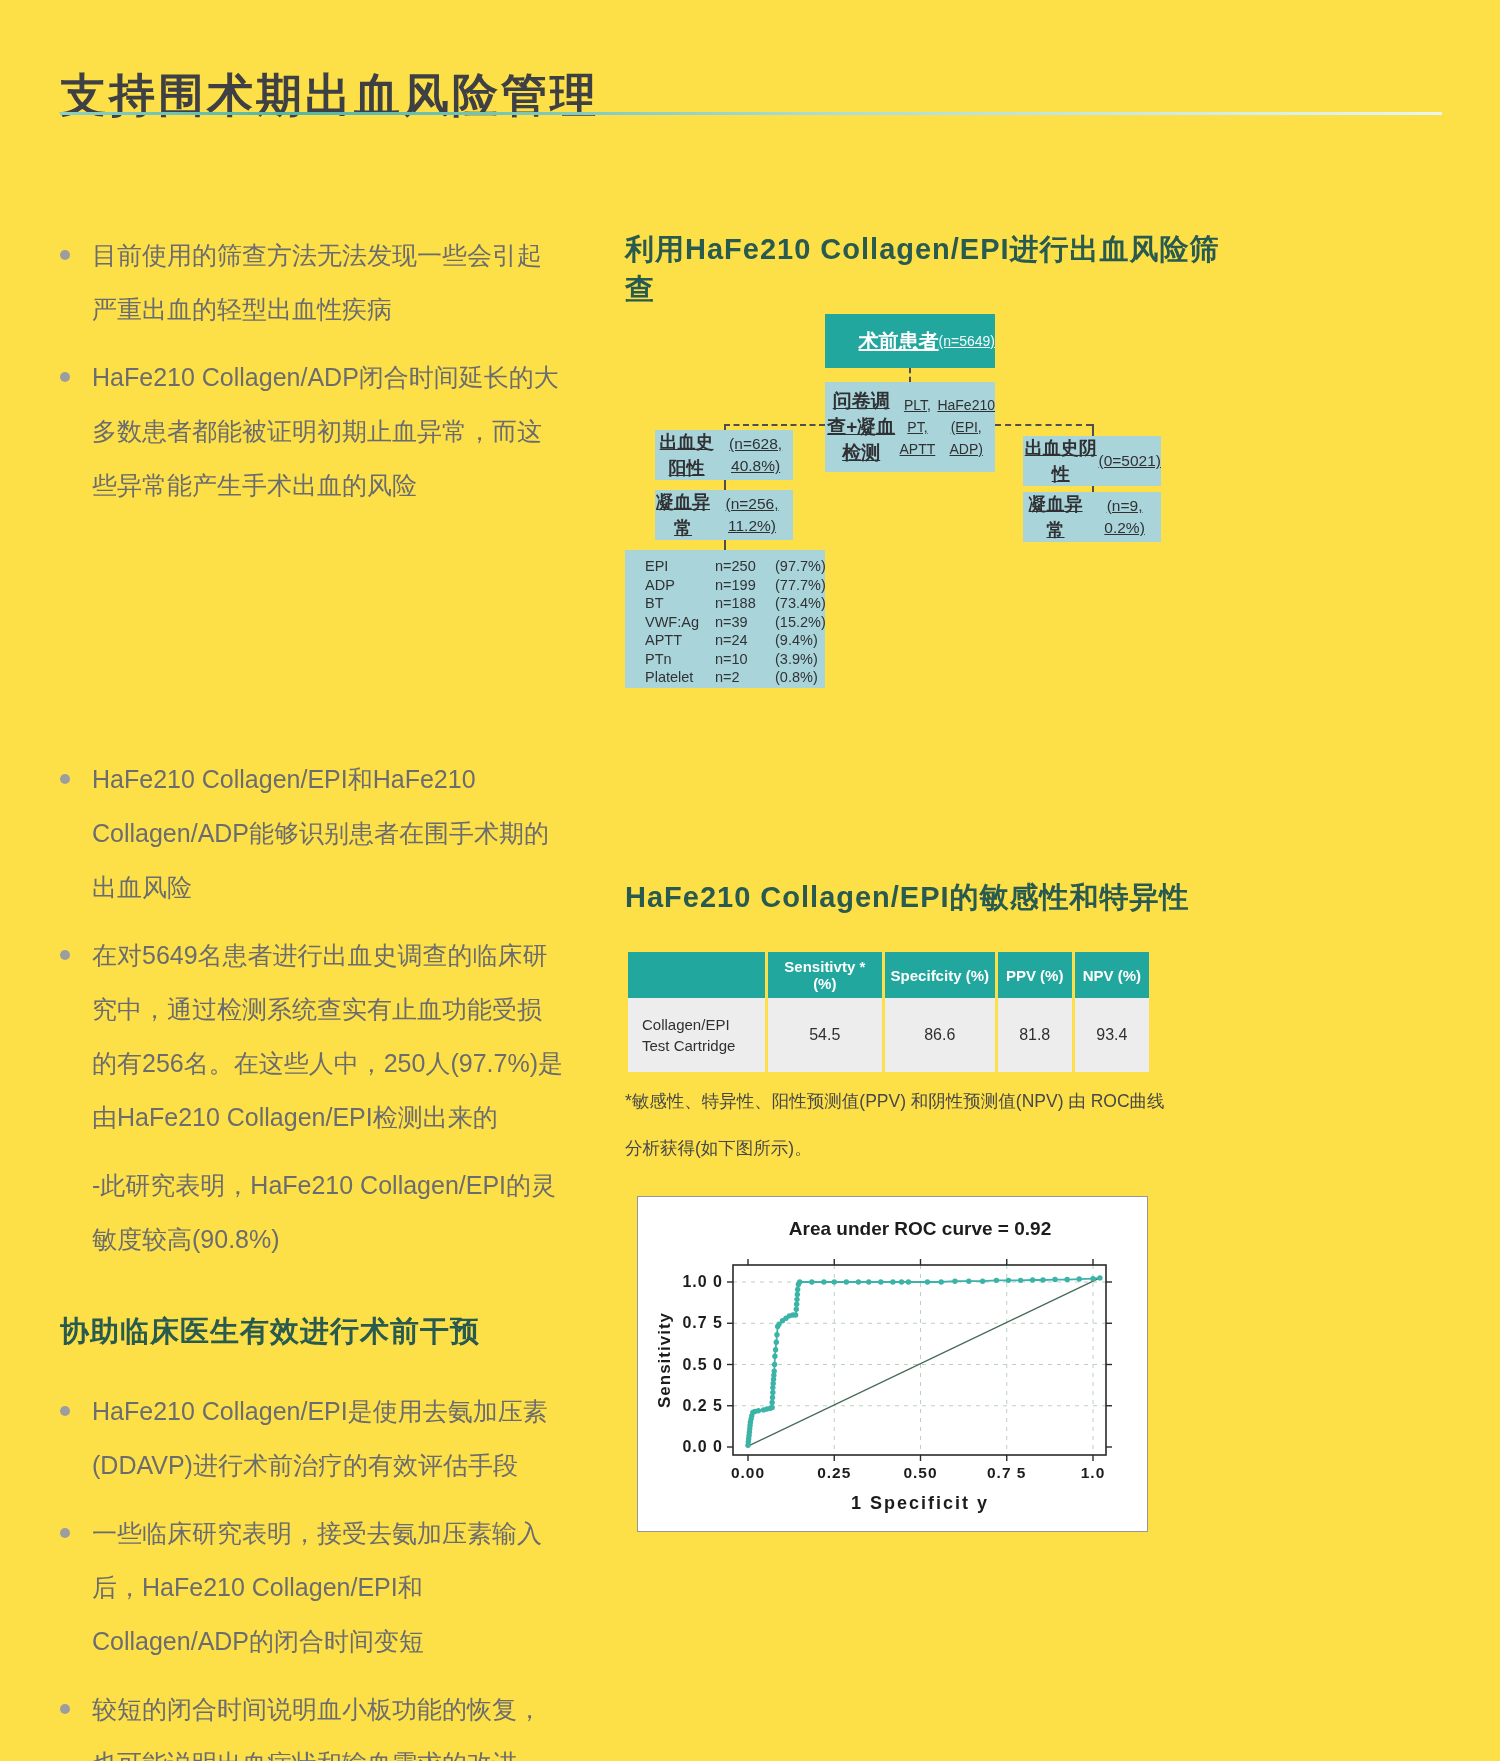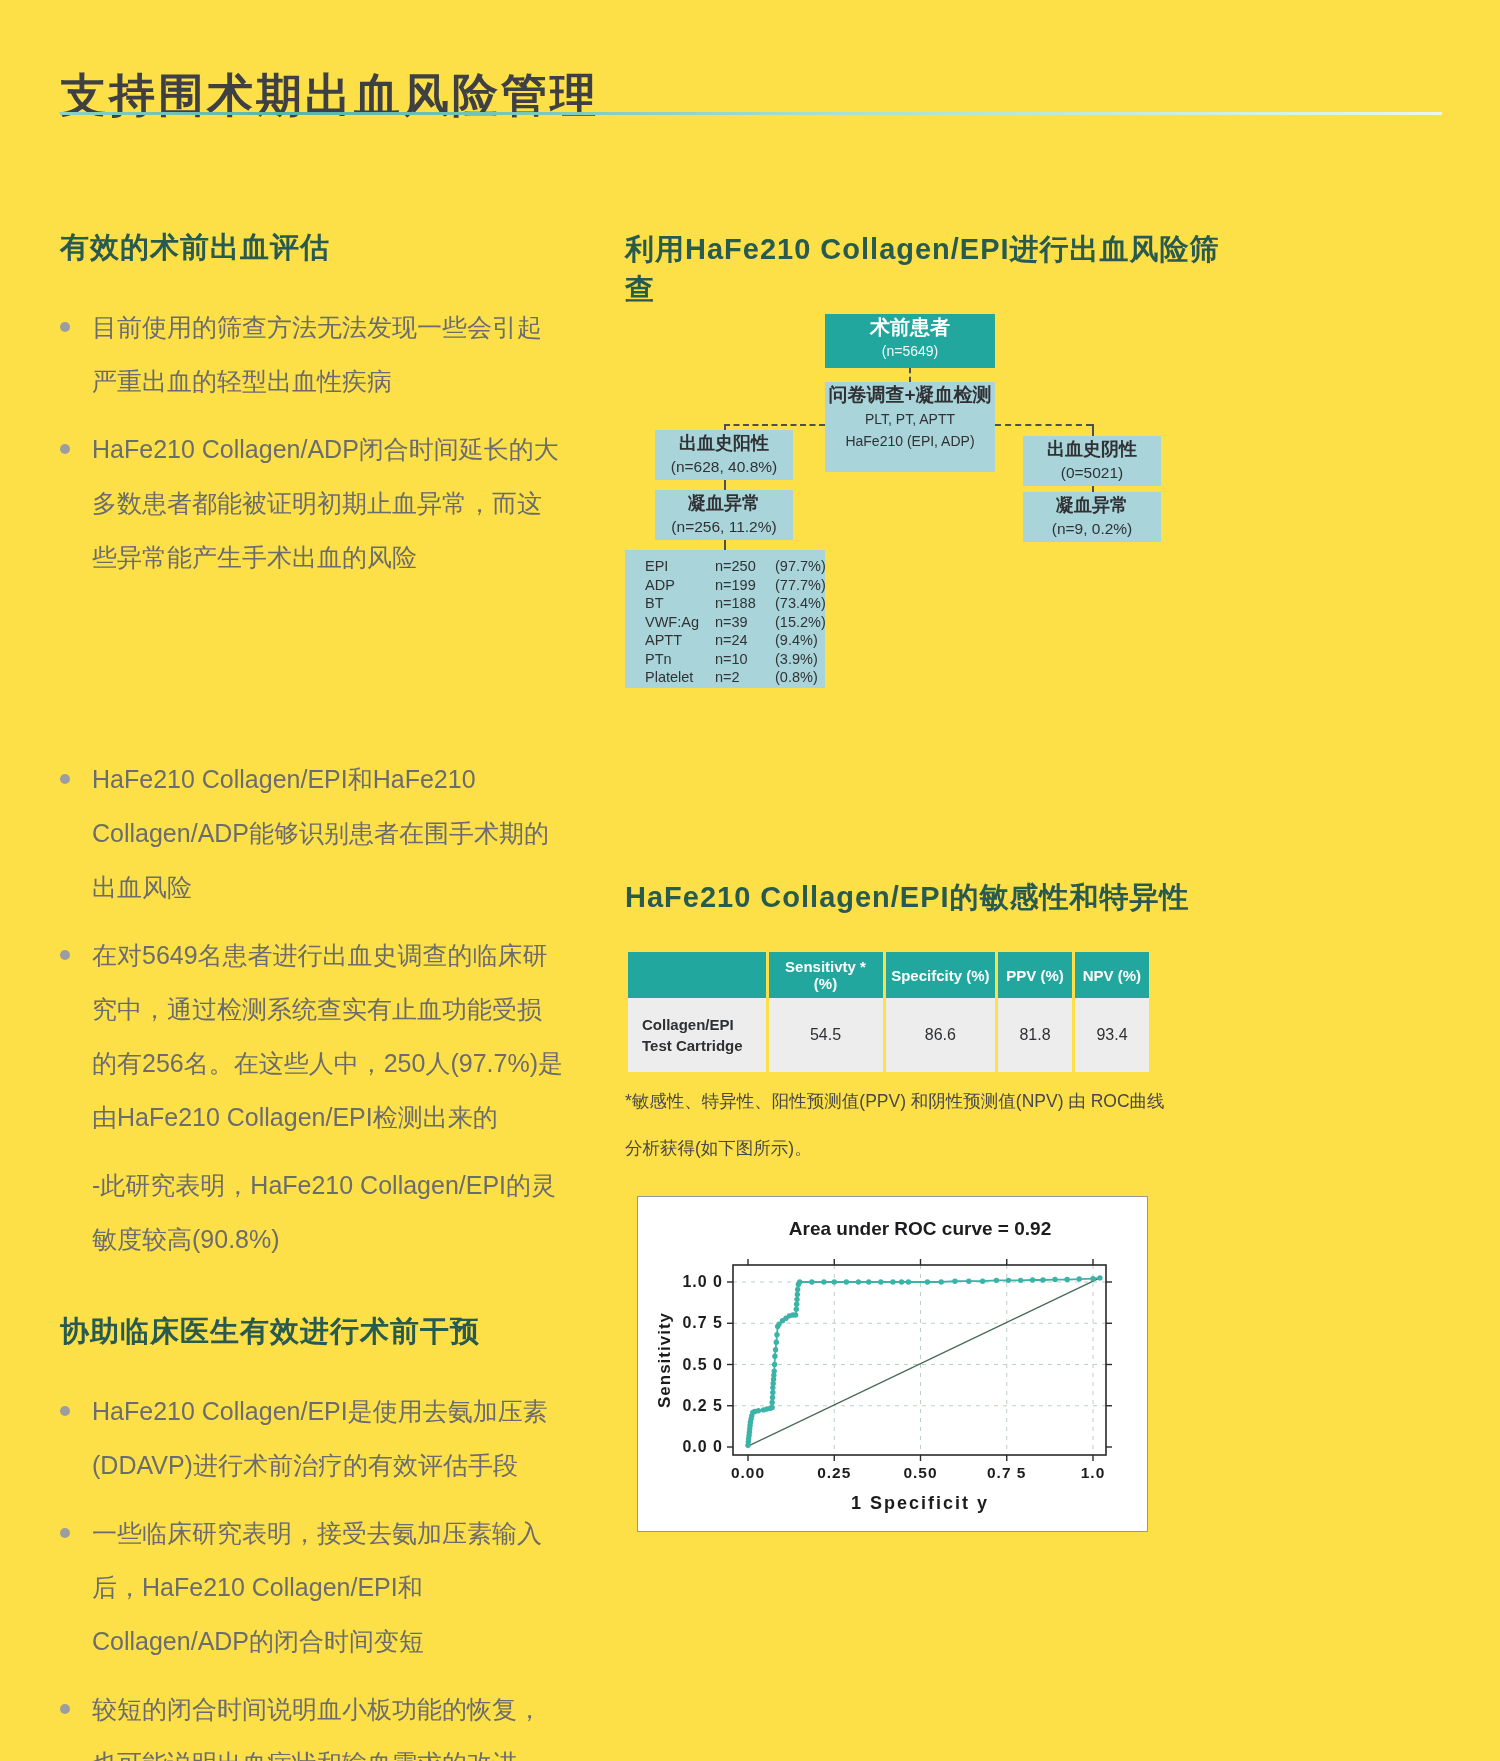--- a/index.html
+++ b/index.html
@@ -16,59 +16,58 @@
   .blist{list-style:none;margin:0;padding:0;}
   .blist li{display:flex;gap:22px;margin-bottom:14px;}
   .dot{flex:0 0 10px;width:10px;height:10px;border-radius:50%;background:#9c9da0;margin-top:22px;}
   .btxt{font-size:25px;line-height:54px;color:#6b6c6f;}
   .bnote{margin:2px 0 0 32px;font-size:25px;line-height:54px;color:#6b6c6f;}
   
   .rhead{position:absolute;left:625px;width:600px;font-size:29px;font-weight:bold;
          color:#285a50;letter-spacing:1px;}
   
   .flow{position:absolute;left:625px;top:300px;width:585px;height:395px;}
-  .fbox{position:absolute;display:flex;flex-direction:column;align-items:center;
-        justify-content:flex-start;text-align:center;}
+  .fbox{position:absolute;display:flex;align-items:center;
+        justify-content:flex-end;text-align:center;text-decoration:underline;}
   .fbox.teal{background:#21a79e;color:#ffffff;}
   .fbox.blue{background:#a9d5da;color:#303134;}
   .fl1{font-size:19px;font-weight:600;line-height:26px;}
   .fl1.w{color:#fff;font-size:20px;}
   .fl2{font-size:14px;line-height:22px;}
   .fl2.w{color:#f2fbfa;}
   .vline{position:absolute;width:0;border-left:2px dashed #4f4f51;}
   .hline{position:absolute;height:0;border-top:2px dashed #4f4f51;}
   .results{position:absolute;left:0;top:250px;width:200px;height:138px;background:#a9d5da;
            padding:8px 0 0 0;box-sizing:border-box;}
   .rrow{position:relative;height:18.5px;font-size:14.5px;color:#313235;margin-left:8px;}
   .rn{position:absolute;left:12px;}
   .rv{position:absolute;left:82px;}
   .rp{position:absolute;left:142px;}
   
   .stable{position:absolute;left:625px;top:952px;width:527px;border-collapse:separate;
           border-spacing:3px 0;}
   .stable th{background:#21a79e;color:#ffffff;font-size:15px;font-weight:600;
              height:46px;text-align:center;padding:0 4px;}
   .stable td{background:#ededee;color:#2f3032;font-size:16px;height:72px;text-align:center;}
-  .stable td.lbl{font-size:15px;font-weight:bold;text-align:left;padding-left:14px;line-height:21px;}
+  .stable td.lbl{font-size:15px;font-weight:normal;text-align:left;padding-left:14px;line-height:21px;}
   .footnote{position:absolute;left:625px;top:1078px;width:540px;font-size:17.5px;
             line-height:47px;color:#47484a;}
   
   .rocpanel{position:absolute;left:637px;top:1196px;width:511px;height:336px;
             border:1px solid #979797;background:#ffffff;box-sizing:border-box;}
 </style>
 </head>
 <body>
 
 <div class="page">
 
   <h1 class="main-title">支持围术期出血风险管理</h1>
   <div class="title-rule"></div>
 
   <div class="lsec" style="top:228px;">
-    <h2>有效的术前出血评估</h2>
     <ul class="blist">
       <li>
           <span class="dot"></span>
           <span class="btxt">目前使用的筛查方法无法发现一些会引起严重出血的轻型出血性疾病</span>
         </li>
       <li>
           <span class="dot"></span>
           <span class="btxt">HaFe210 Collagen/ADP闭合时间延长的大多数患者都能被证明初期止血异常，而这些异常能产生手术出血的风险</span>
         </li>
     </ul>

